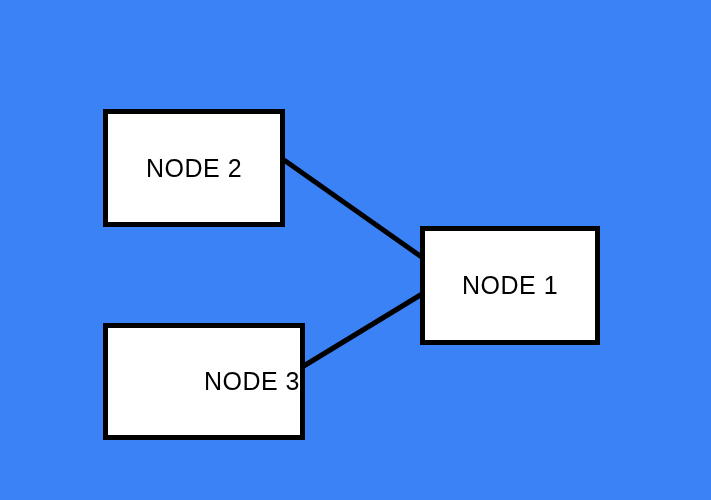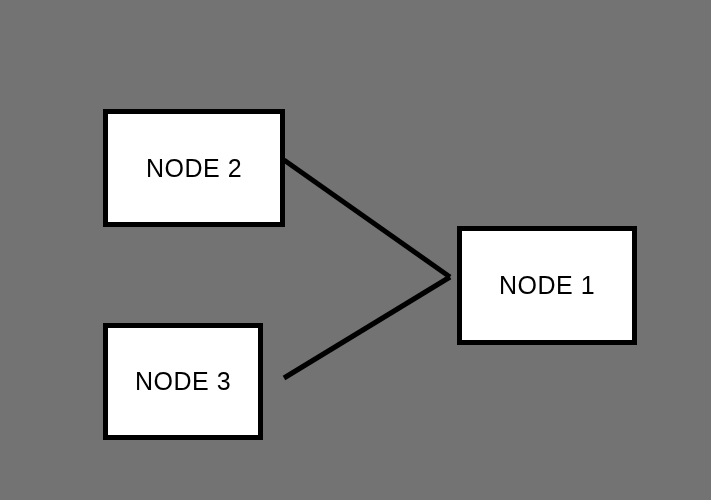--- a/index.html
+++ b/index.html
@@ -4,21 +4,21 @@
 <style>
   html, body {
     margin: 0;
     padding: 0;
     background: #ffffff;
   }
   .canvas {
     position: relative;
     width: 711px;
     height: 500px;
-    background: #737373;
+    background: #3b82f6;
     font-family: "Liberation Sans", sans-serif;
     overflow: hidden;
   }
   .edge-layer {
     position: absolute;
     left: 0;
     top: 0;
     width: 711px;
     height: 500px;
   }
@@ -30,22 +30,22 @@
     display: flex;
     align-items: center;
     justify-content: center;
     text-align: center;
     color: #000000;
     font-size: 25px;
     line-height: 27px;
     letter-spacing: 0.5px;
   }
   .node-2 { left: 103px; top: 109px; width: 182px; height: 118px; }
-  .node-3 { left: 103px; top: 323px; width: 160px; height: 117px; }
-  .node-1 { left: 457px; top: 226px; width: 180px; height: 119px; }
+  .node-3 { left: 103px; top: 323px; width: 202px; height: 117px; justify-content: flex-end; }
+  .node-1 { left: 420px; top: 226px; width: 180px; height: 119px; }
   .node-label { display: block; }
 </style>
 </head>
 <body>
 
 <div class="canvas">
 
   <svg class="edge-layer" viewBox="0 0 711 500" xmlns="http://www.w3.org/2000/svg">
     <line x1="284" y1="160" x2="450" y2="277" stroke="#000000" stroke-width="5"></line>
     <line x1="284" y1="378" x2="450" y2="277" stroke="#000000" stroke-width="5"></line>

